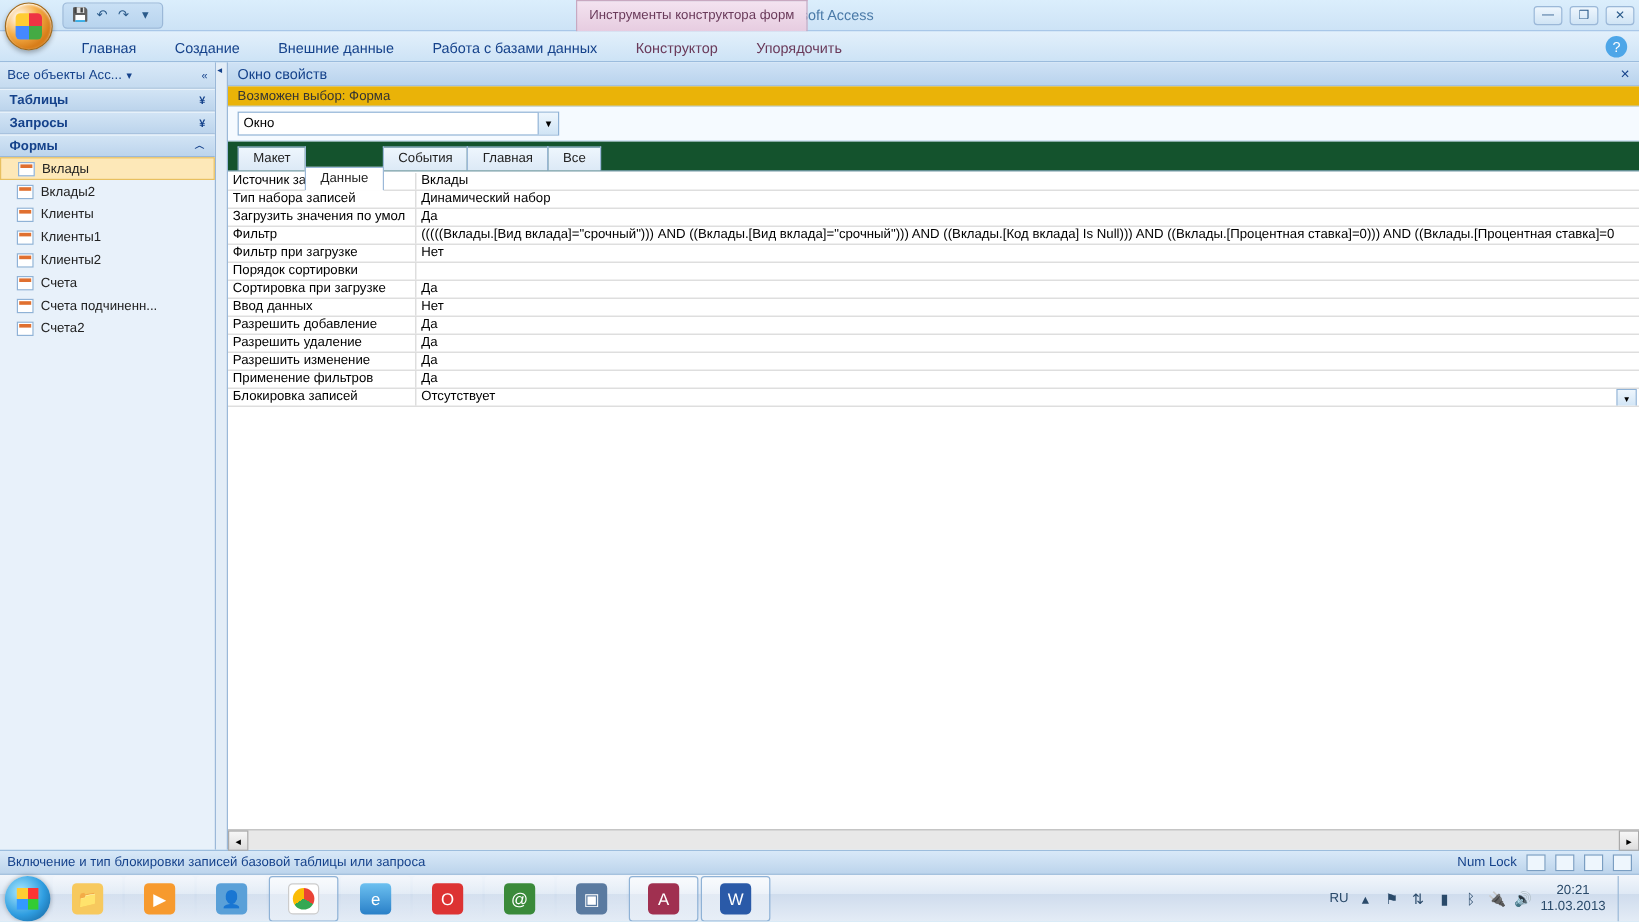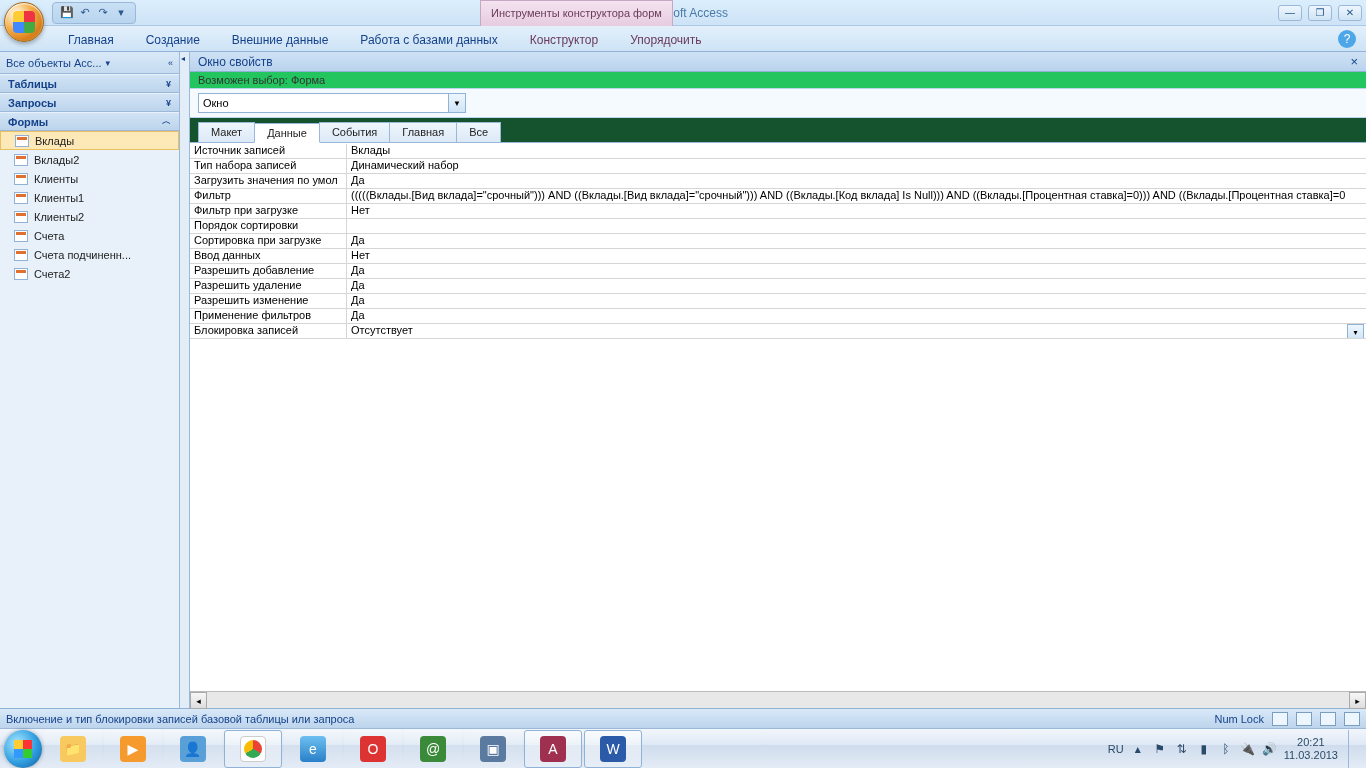--- a/index.html
+++ b/index.html
@@ -38,27 +38,27 @@
 .form-ico::before{content:""; position:absolute; left:1px; right:1px; top:1px; height:3px; background:#e07030;}
 
 
 .vstrip{ width:10px; background:#e3edf7; border-right:1px solid #9bb8d8; position:relative;}
 .vstrip::after{content:"◂"; position:absolute; top:2px; left:1px; font-size:8px; color:#15428b;}
 
 
 .content{ flex:1; display:flex; flex-direction:column; background:#fff;}
 .prop-title{ background:linear-gradient(#cfe2f5,#b9d3ed); border-bottom:1px solid #8fb2d6; padding:2px 8px; font-size:12px; color:#15428b; display:flex; align-items:center;}
 .prop-title .x{margin-left:auto; font-size:13px; color:#15428b;}
-.prop-sub{ background:#22c55e; padding:2px 8px; font-size:11px; color:#333; border-bottom:1px solid #bcd4ec;}
+.prop-sub{ background:#eab308; padding:2px 8px; font-size:11px; color:#333; border-bottom:1px solid #bcd4ec;}
 .prop-combo-row{ padding:4px 8px; border-bottom:1px solid #bcd4ec; background:#f5faff;}
 .prop-combo{ width:268px; height:20px; border:1px solid #8fb2d6; background:#fff; display:flex; align-items:center; font-size:11px; padding:0 4px; position:relative;}
 .prop-combo .dd{position:absolute; right:0; top:0; width:17px; height:100%; background:linear-gradient(#eef6fd,#d0e4f5); border-left:1px solid #8fb2d6; display:flex; align-items:center; justify-content:center; font-size:8px;}
 .prop-tabs{ display:flex; padding:4px 8px 0; gap:0; border-bottom:1px solid #9bb8d8; background:#14532d;}
 .ptab{ padding:3px 12px; font-size:11px; border:1px solid #9bb8d8; background:linear-gradient(#eef6fd,#dce9f6); border-bottom:none; margin-right:-1px; color:#222;}
-.ptab.active{ background:#fff; position:relative; top:1px; border-bottom:1px solid #fff;text-align:center;}
+.ptab.active{ background:#fff; position:relative; top:17px; border-bottom:1px solid #fff;text-align:center;}
 .prop-grid{ flex:1; overflow:hidden; font-size:11px; border-top:1px solid #fff;}
 .prow{ display:flex; height:15px; border-bottom:1px solid #d6d6d6;}
 .pname{ width:157px; padding:0 4px; border-right:1px solid #d6d6d6; white-space:nowrap; overflow:hidden;}
 .pval{ flex:1; padding:0 4px; white-space:nowrap; overflow:hidden; position:relative;}
 .pval.has-dd::after{content:"▾"; position:absolute; right:2px; top:0; width:15px; height:14px; background:linear-gradient(#eef6fd,#d0e4f5); border:1px solid #8fb2d6; font-size:8px; display:flex; align-items:center; justify-content:center;}
 
 
 .hscroll{ height:17px; background:#e8e8e8; border-top:1px solid #bbb; position:relative;}
 .hscroll .lar,.hscroll .rar{position:absolute; top:0; width:17px; height:17px; background:linear-gradient(#f7f7f7,#ddd); border:1px solid #aaa; display:flex; align-items:center; justify-content:center; font-size:9px;}
 .hscroll .lar{left:0;} .hscroll .rar{right:0;}

